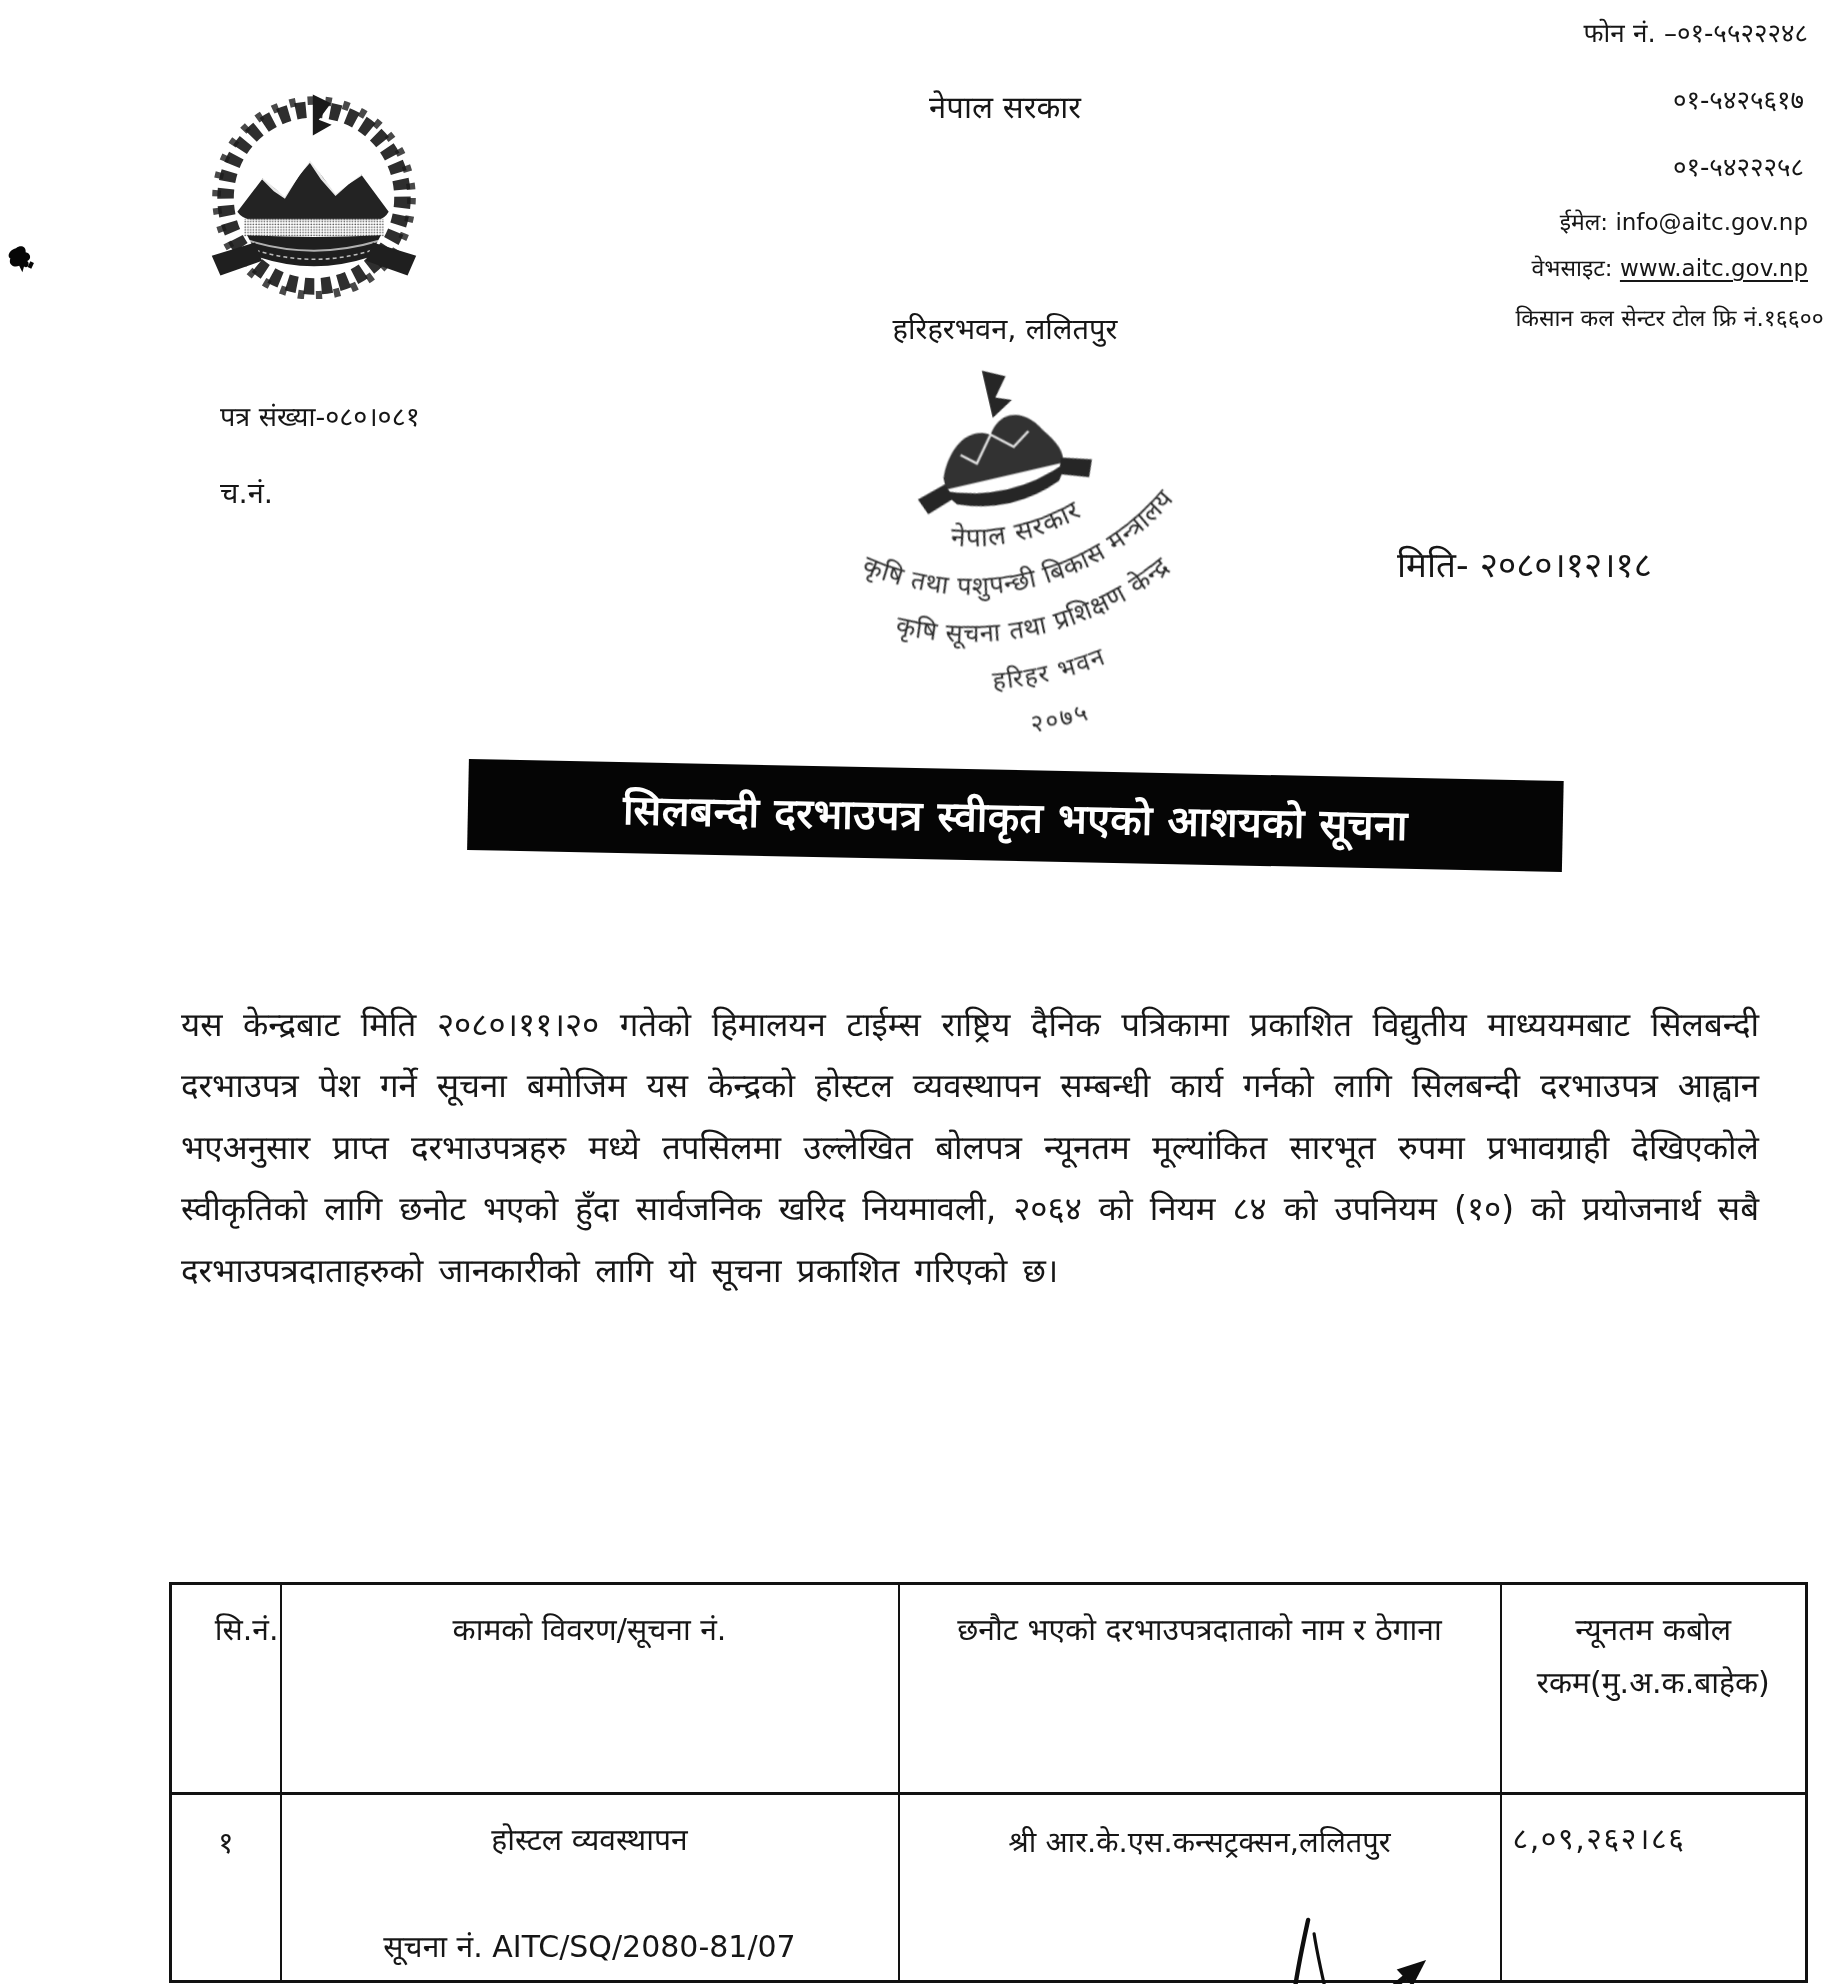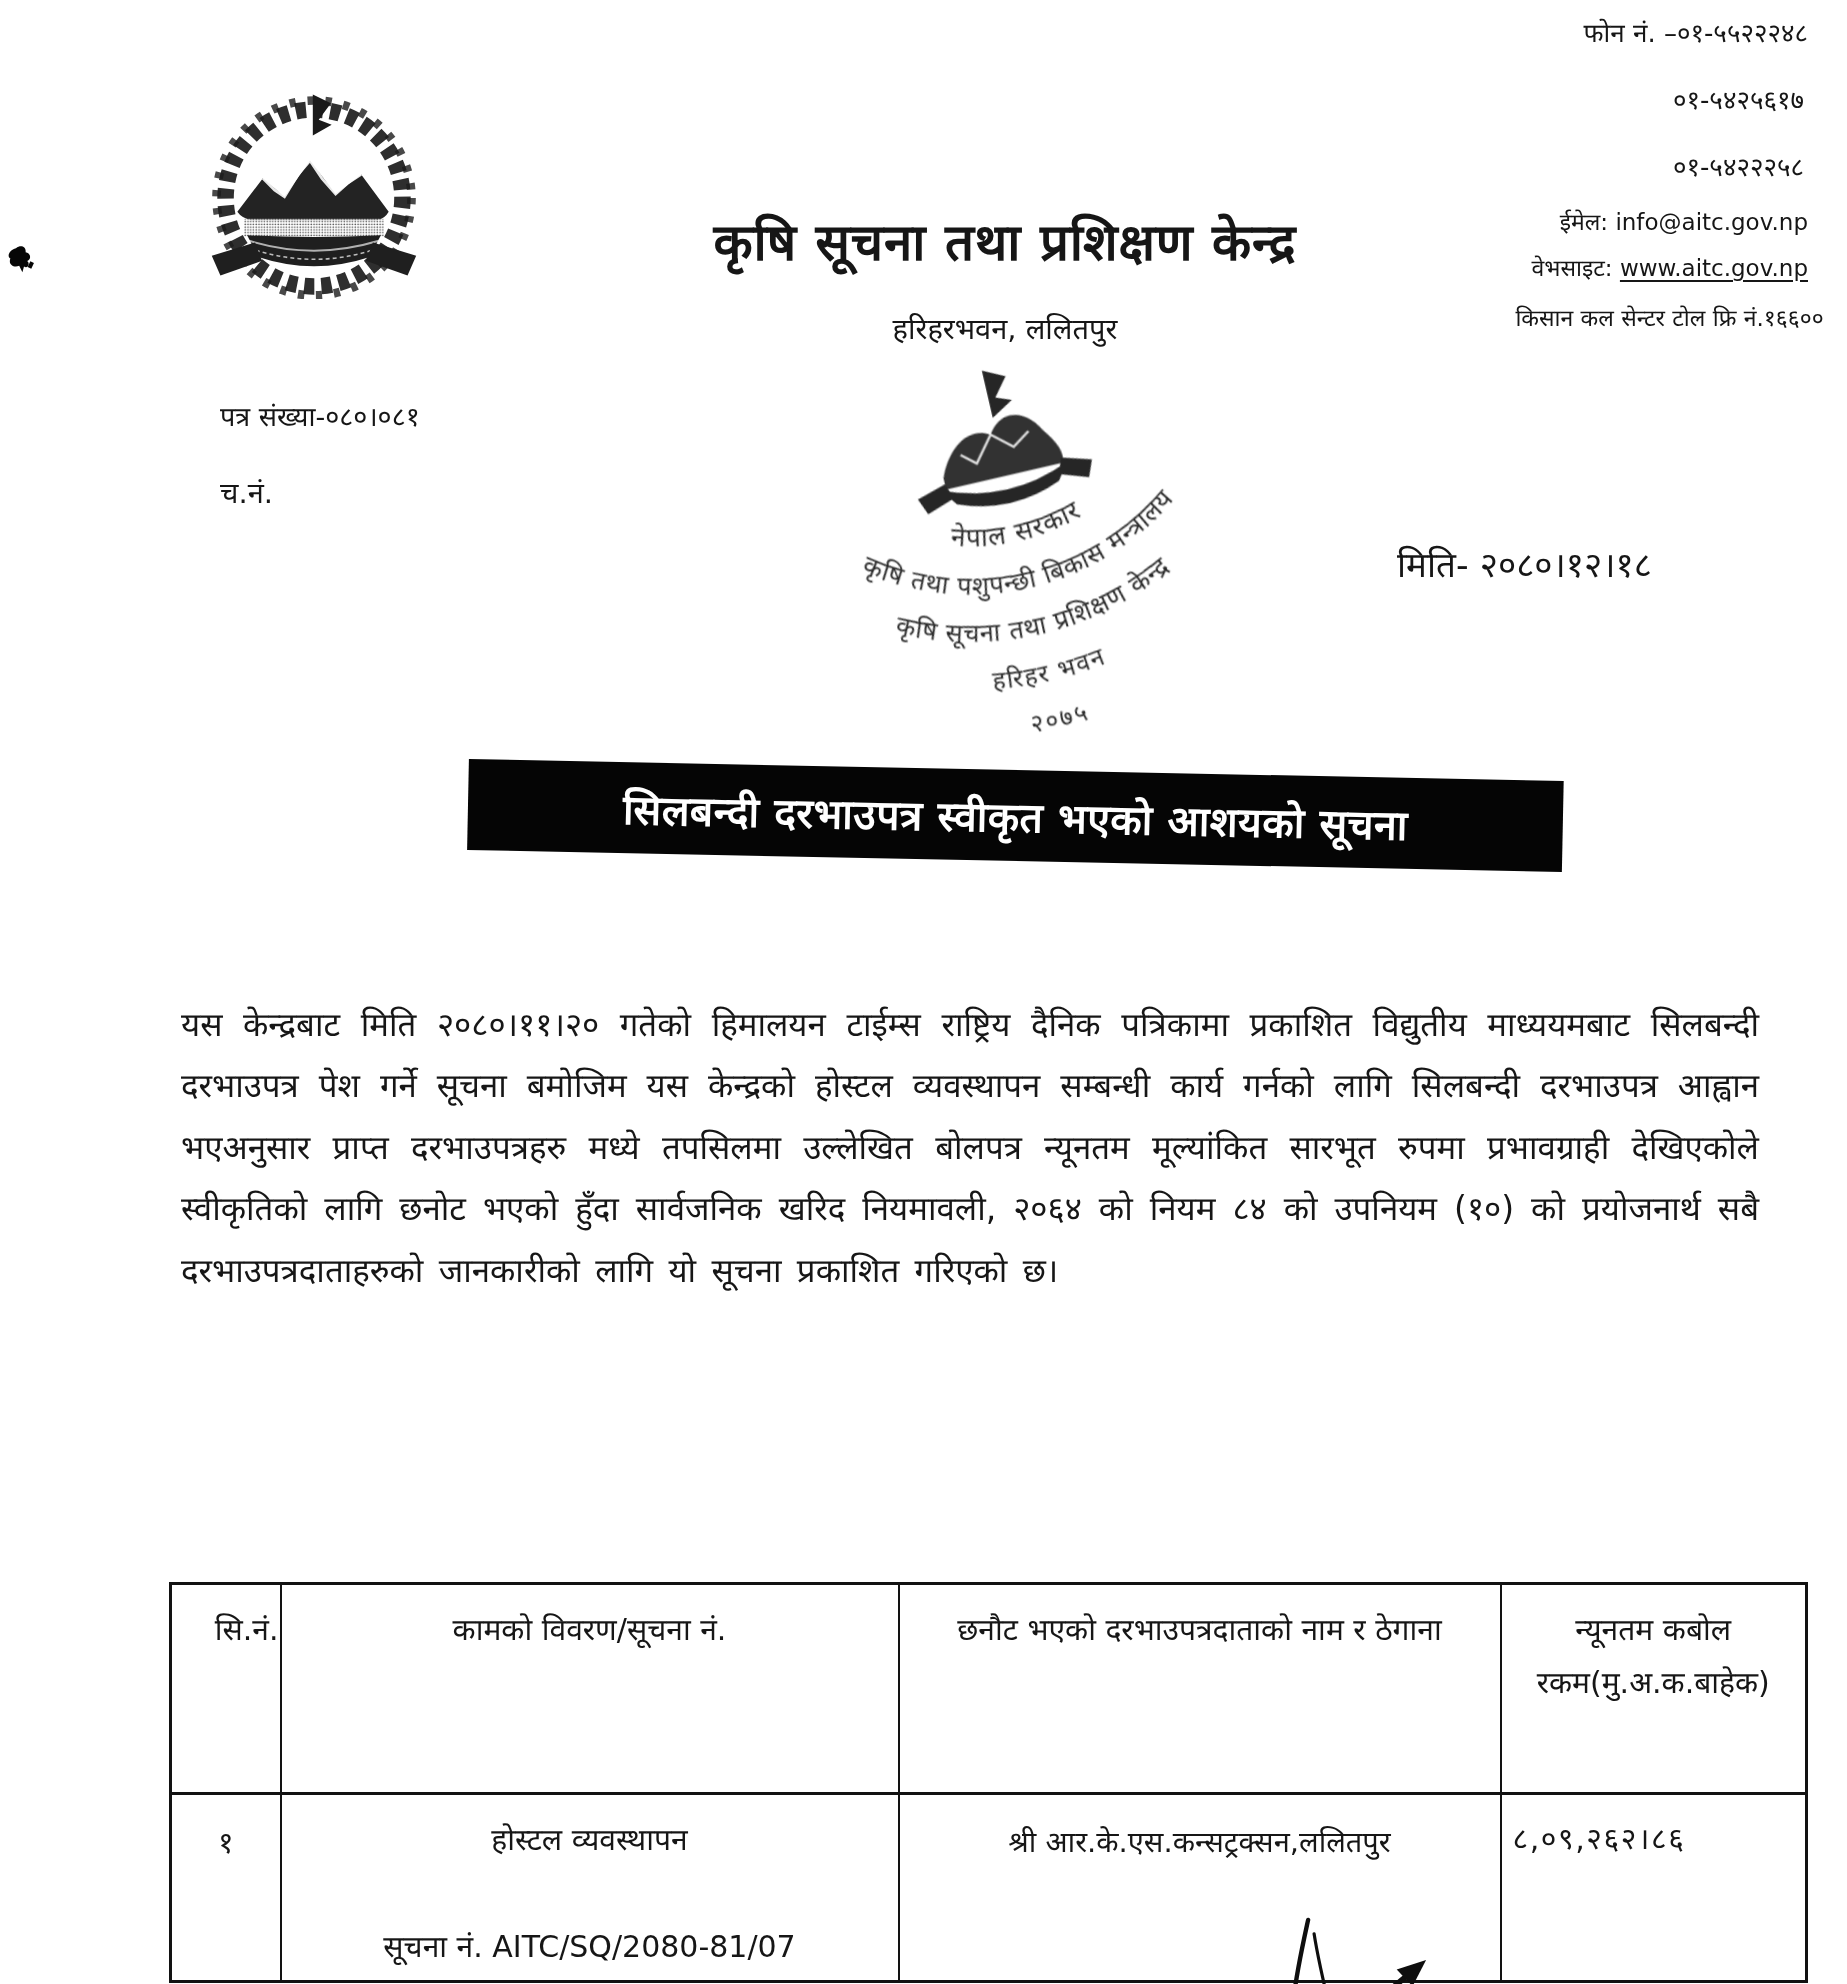--- a/index.html
+++ b/index.html
@@ -116,21 +116,21 @@
       <span>info@aitc.gov.np</span>
     </div>
     <div class="line sm l5">
       <span>वेभसाइट:</span>
       <span class="uline">www.aitc.gov.np</span>
     </div>
     <div class="line sm l6">किसान कल सेन्टर टोल फ्रि नं.१६६००</div>
   </div>
 
   <div class="abs lhead">
-    <div class="ofc">कृषि सूचना तथा प्रशिक्षण केन्द्र</div>
+    <div class="gov">नेपाल सरकार</div>
     <div class="adr">हरिहरभवन, ललितपुर</div>
   </div>
 
   <div class="abs refno">पत्र संख्या-०८०।०८१</div>
   <div class="abs chano">च.नं.</div>
 
   <svg class="abs seal" width="457" height="377" viewBox="0 0 1150 950">
     <defs>
       <path id="arc1" d="M 154 263 A 550 550 0 0 0 996 263"></path>
       <path id="arc2" d="M 101 384 A 670 670 0 0 0 1049 384"></path>

